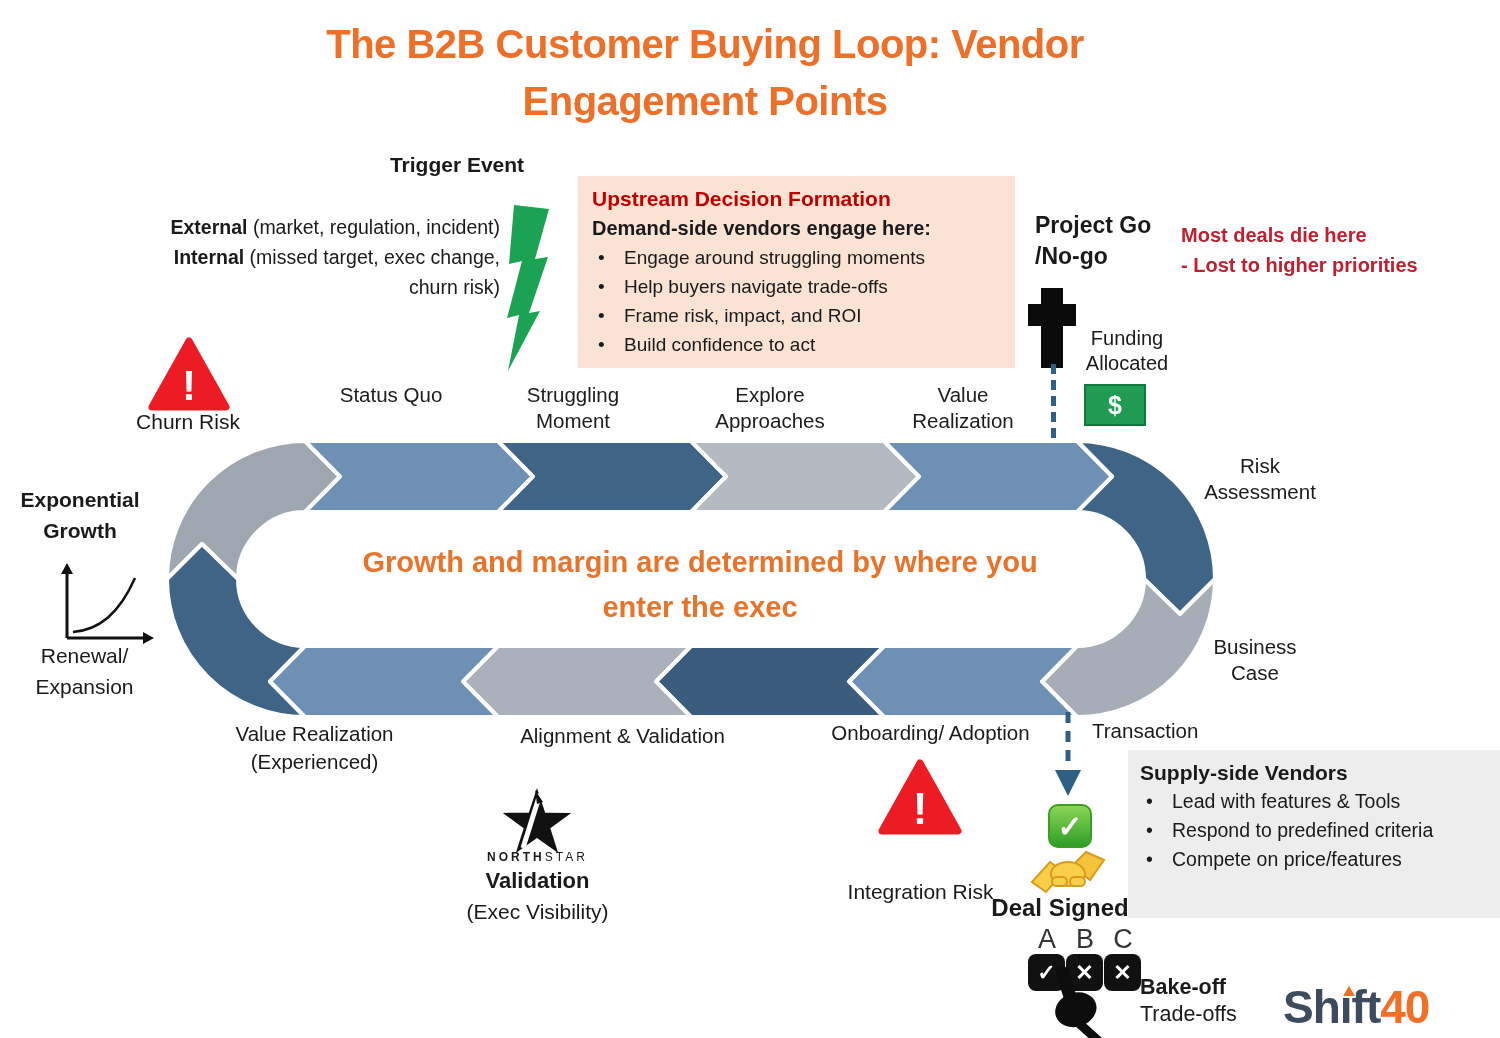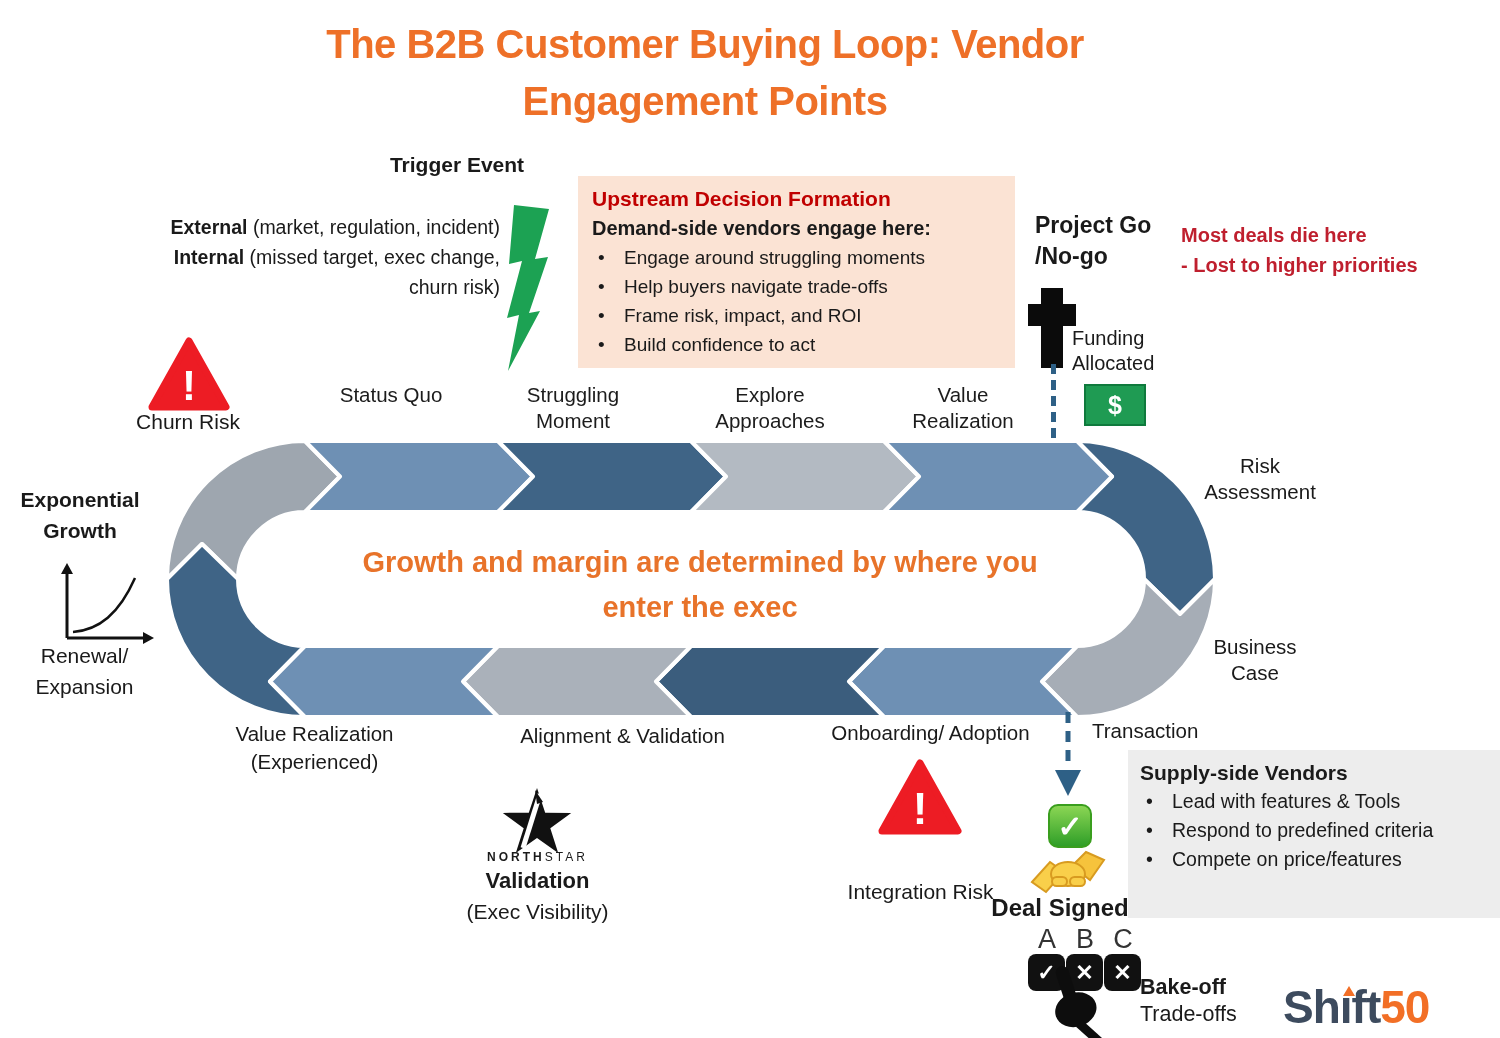--- a/index.html
+++ b/index.html
@@ -23,21 +23,21 @@
   .bullet .bt{flex:1;}
 
   .project-go{left:1035px;top:210px;width:135px;font-size:23px;font-weight:bold;line-height:31px;}
   .most-deals{left:1181px;top:220px;width:280px;font-size:20px;font-weight:bold;
               color:#bf1f2e;line-height:30px;}
 
   .cross-icon{left:1028px;top:288px;width:48px;height:80px;}
   .cross-v{position:absolute;left:13px;top:0;width:22px;height:80px;background:#0b0b0b;}
   .cross-h{position:absolute;left:0;top:16px;width:48px;height:22px;background:#0b0b0b;}
 
-  .funding-label{left:1072px;top:326px;width:110px;font-size:20px;line-height:25px;}
+  .funding-label{left:1072px;top:326px;width:110px;font-size:20px;line-height:25px;text-align:center;}
   .dash1{left:1051px;top:364px;height:74px;border-left:5px dashed #2e6086;}
   .dollar-box{left:1084px;top:384px;width:62px;height:42px;background:#1f9b53;border:2px solid #0f7a3d;
               box-sizing:border-box;display:flex;align-items:center;justify-content:center;
               color:#ffffff;font-size:25px;font-weight:bold;}
 
   .churn-label{left:113px;top:410px;width:150px;font-size:21px;text-align:center;}
   .stage{top:382px;font-size:20.5px;line-height:26px;text-align:center;color:#1c1c1c;}
 
   .center-msg{left:290px;top:540px;width:820px;text-align:center;font-size:29px;font-weight:bold;
               color:#e8732a;line-height:45px;}
@@ -254,16 +254,16 @@
         <span class="dot">•</span>
         <span class="bt">Respond to predefined criteria</span>
       </div>
     <div class="bullet">
         <span class="dot">•</span>
         <span class="bt">Compete on price/features</span>
       </div>
   </div>
 
   <div class="abs logo">
-    <span class="logo-shift"><span>Sh</span><span>ı</span><span>ft</span><span class="logo-tri"></span></span><span class="logo-90">50</span>
+    <span class="logo-shift"><span>Sh</span><span>ı</span><span>ft</span><span class="logo-tri"></span></span><span class="logo-90">40</span>
   </div>
 
 </div>
 
 </body></html>

